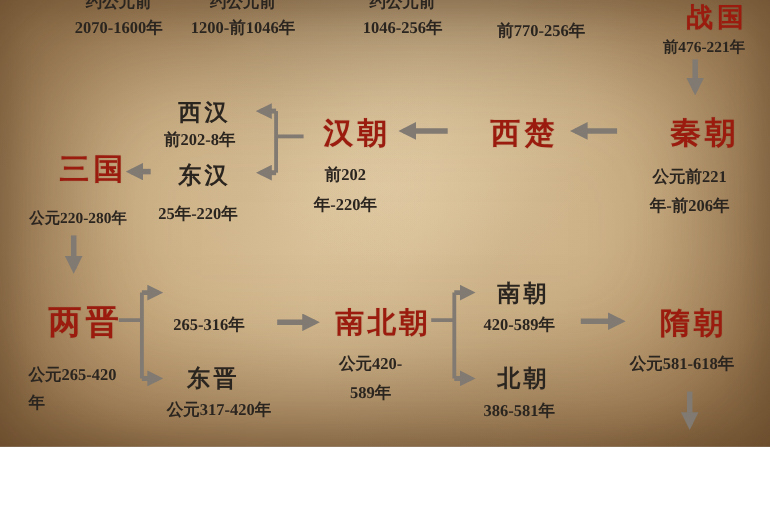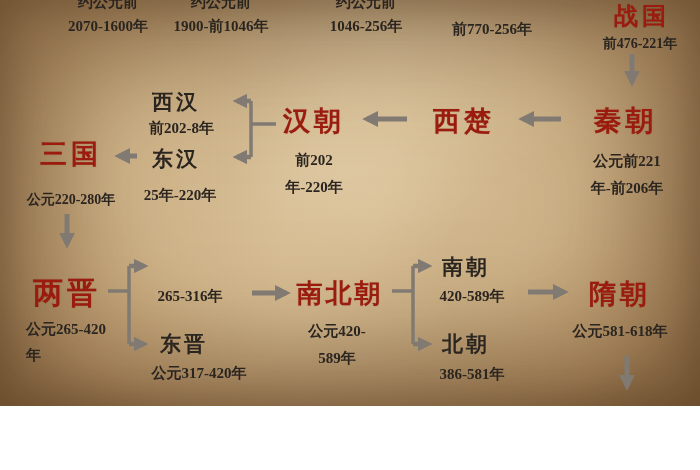--- a/index.html
+++ b/index.html
@@ -12,46 +12,46 @@
       radial-gradient(circle at 18% 30%, rgba(125,90,48,0.10) 0 18%, transparent 42%),
       radial-gradient(circle at 82% 68%, rgba(125,90,48,0.12) 0 20%, transparent 46%),
       radial-gradient(circle at 55% 12%, rgba(235,215,175,0.35) 0 12%, transparent 38%),
       radial-gradient(ellipse at 50% 42%, #e3cda7 0%, #d8bd92 45%, #c4a173 78%, #a07c50 100%);
     box-shadow: inset 0 0 120px 40px rgba(74,50,26,0.55), inset 0 0 30px 10px rgba(90,60,30,0.25);
   }
   .lbl-red{
     position:absolute;
     color:#9b1b0e;
     font-weight:700;
-    text-align:center;
+    text-align:right;
     letter-spacing:4px;
     text-shadow:0 0 1px rgba(110,30,15,0.35);
     white-space:nowrap;
   }
   .lbl-black{
     position:absolute;
     color:#2b2520;
     font-weight:700;
     font-size:21px;
     letter-spacing:3px;
-    text-align:left;
+    text-align:right;
     white-space:nowrap;
   }
   .dates{
     position:absolute;
     color:#2b2520;
     font-weight:600;
     font-size:15px;
     line-height:27px;
     text-align:center;
     white-space:nowrap;
   }
   .dates span{display:block;}
   .dates.small{font-size:14px;}
-  .dates.left{text-align:left;}
+  .dates.left{text-align:left;margin-top:12px;}
   .arrows{position:absolute;left:0;top:0;}
 </style>
 </head>
 <body>
 
 <div class="canvas">
 
   <svg class="arrows" width="700" height="470" viewBox="0 0 700 470">
     <defs>
       <marker id="ah" viewBox="0 0 10 10" refX="7" refY="5" markerWidth="3.2" markerHeight="3.2" orient="auto-start-reverse">
@@ -98,21 +98,21 @@
       <path d="M199,452 L166,452" stroke-width="5" marker-end="url(#ah)"></path>
     </g>
   </svg>
 
   <div class="dates" style="left:52px;top:-10px;width:112px;line-height:24px">
     <span>约公元前</span>
     <span>2070-1600年</span>
   </div>
   <div class="dates" style="left:158px;top:-10px;width:126px;line-height:24px">
     <span>约公元前</span>
-    <span>1900-前1046年</span>
+    <span>1200-前1046年</span>
   </div>
   <div class="dates" style="left:308px;top:-10px;width:116px;line-height:24px">
     <span>约公元前</span>
     <span>1046-256年</span>
   </div>
   <div class="dates" style="left:436px;top:16px;width:112px">
     <span>前770-256年</span>
   </div>
 
   <div class="lbl-red" style="left:604px;top:0px;width:76px;font-size:24px">战国</div>

